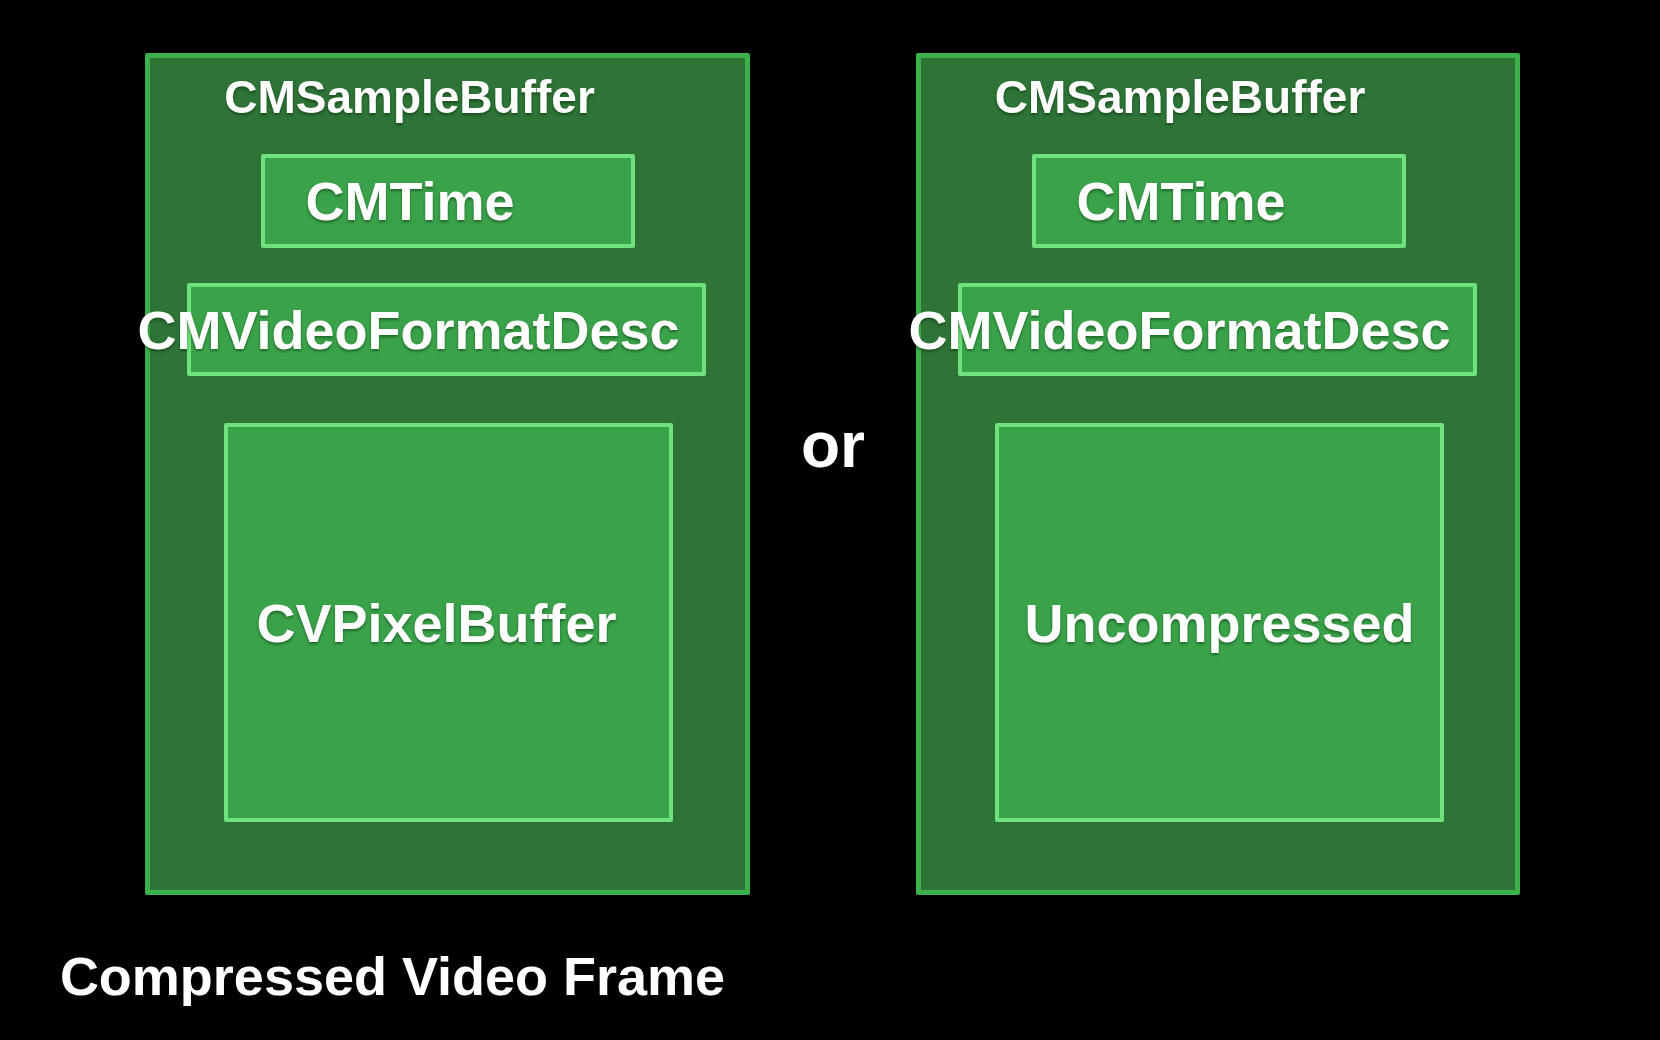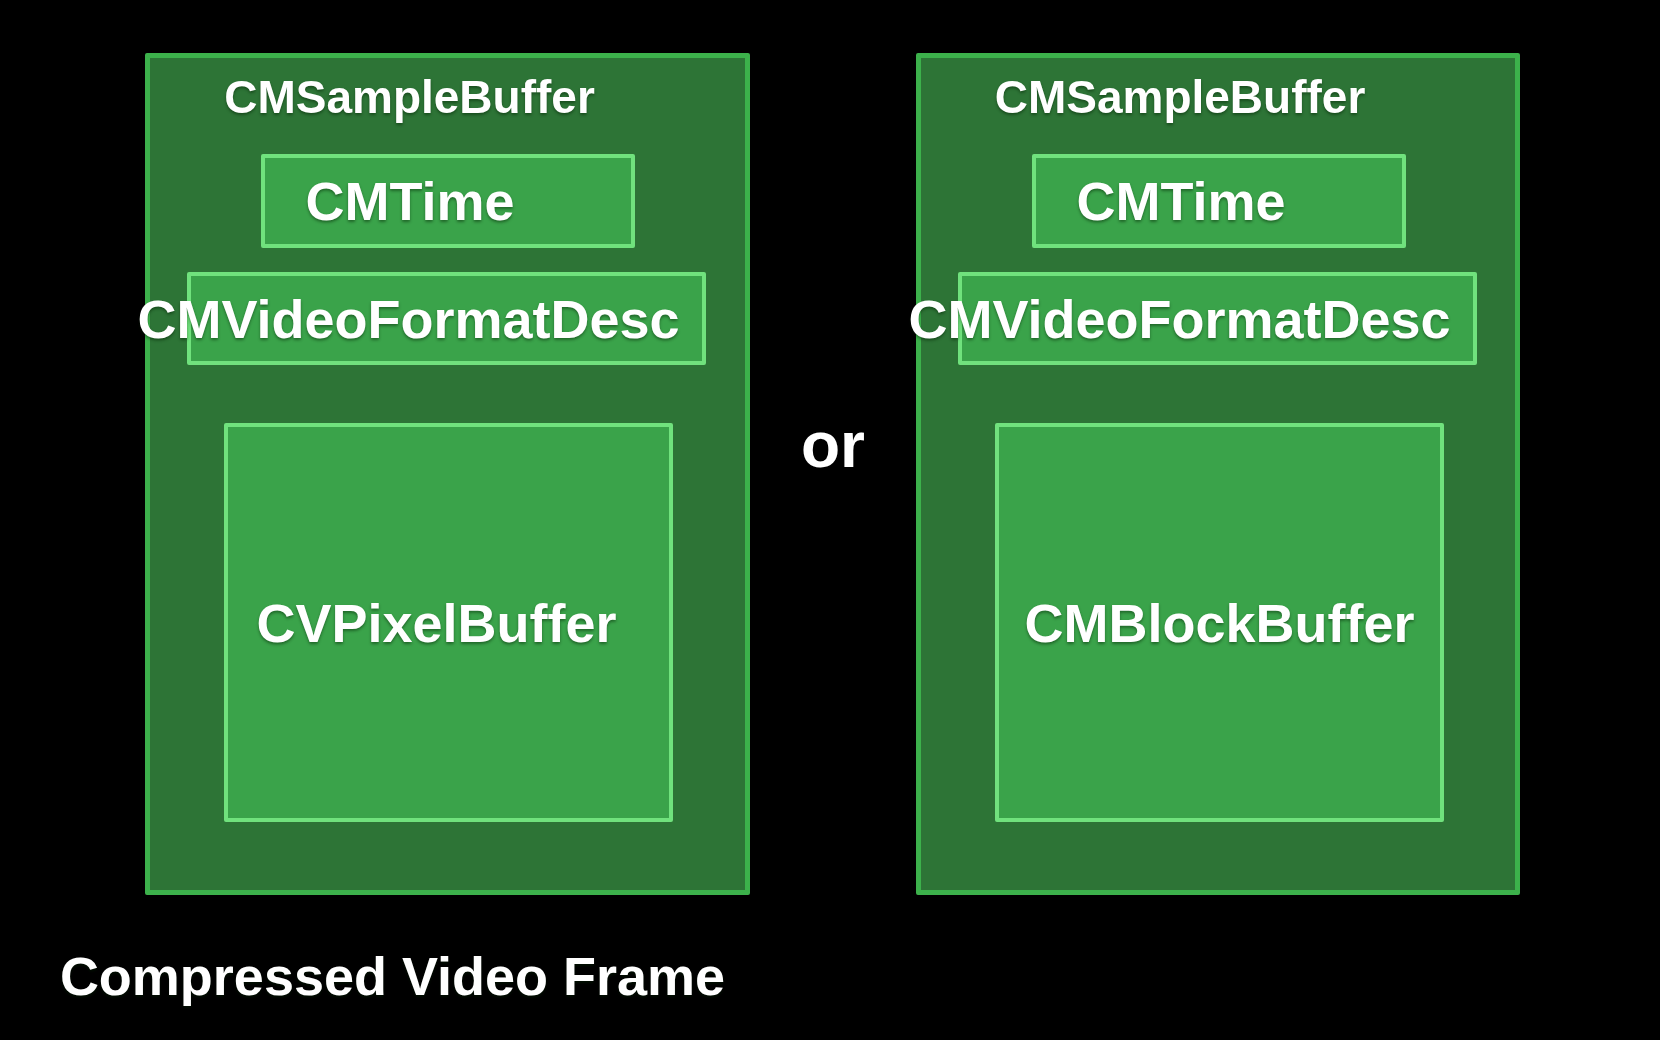--- a/index.html
+++ b/index.html
@@ -53,21 +53,21 @@
     display: flex;
     align-items: center;
     justify-content: center;
     font-size: 54px;
     font-weight: 600;
     text-shadow: 0 2px 3px rgba(0, 30, 0, 0.45);
   }
   .inner-box .box-label { position: relative; white-space: nowrap; }
 
   .cmtime-pos   { left: 111px; top:  96px; width: 374px; height: 94px; }
-  .fmtdesc-pos  { left:  37px; top: 214px; width: 519px; height: 93px; }
+  .fmtdesc-pos  { left:  37px; top: 225px; width: 519px; height: 93px; }
   .payload-pos  { left:  74px; top: 365px; width: 449px; height: 399px; }
 
   .nudge-lg { left: -38px; }
   .nudge-sm { left: -12px; }
 
   
   .or-wrap {
     position: absolute;
     left: 750px;
     top: 408px;
@@ -124,21 +124,21 @@
     <div class="outer-title">
       <span class="nudge-lg" style="position:relative">CMSampleBuffer</span>
     </div>
     <div class="inner-box cmtime-pos">
       <span class="box-label nudge-lg">CMTime</span>
     </div>
     <div class="inner-box fmtdesc-pos">
       <span class="box-label nudge-lg">CMVideoFormatDesc</span>
     </div>
     <div class="inner-box payload-pos">
-      <span class="box-label">CMBlockBuffer</span>
+      <span class="box-label">Uncompressed</span>
     </div>
   </div>
 
   <div class="caption left">
     <span class="caption-text">Compressed Video Frame</span>
   </div>
 
 </div>
 
 </body></html>

